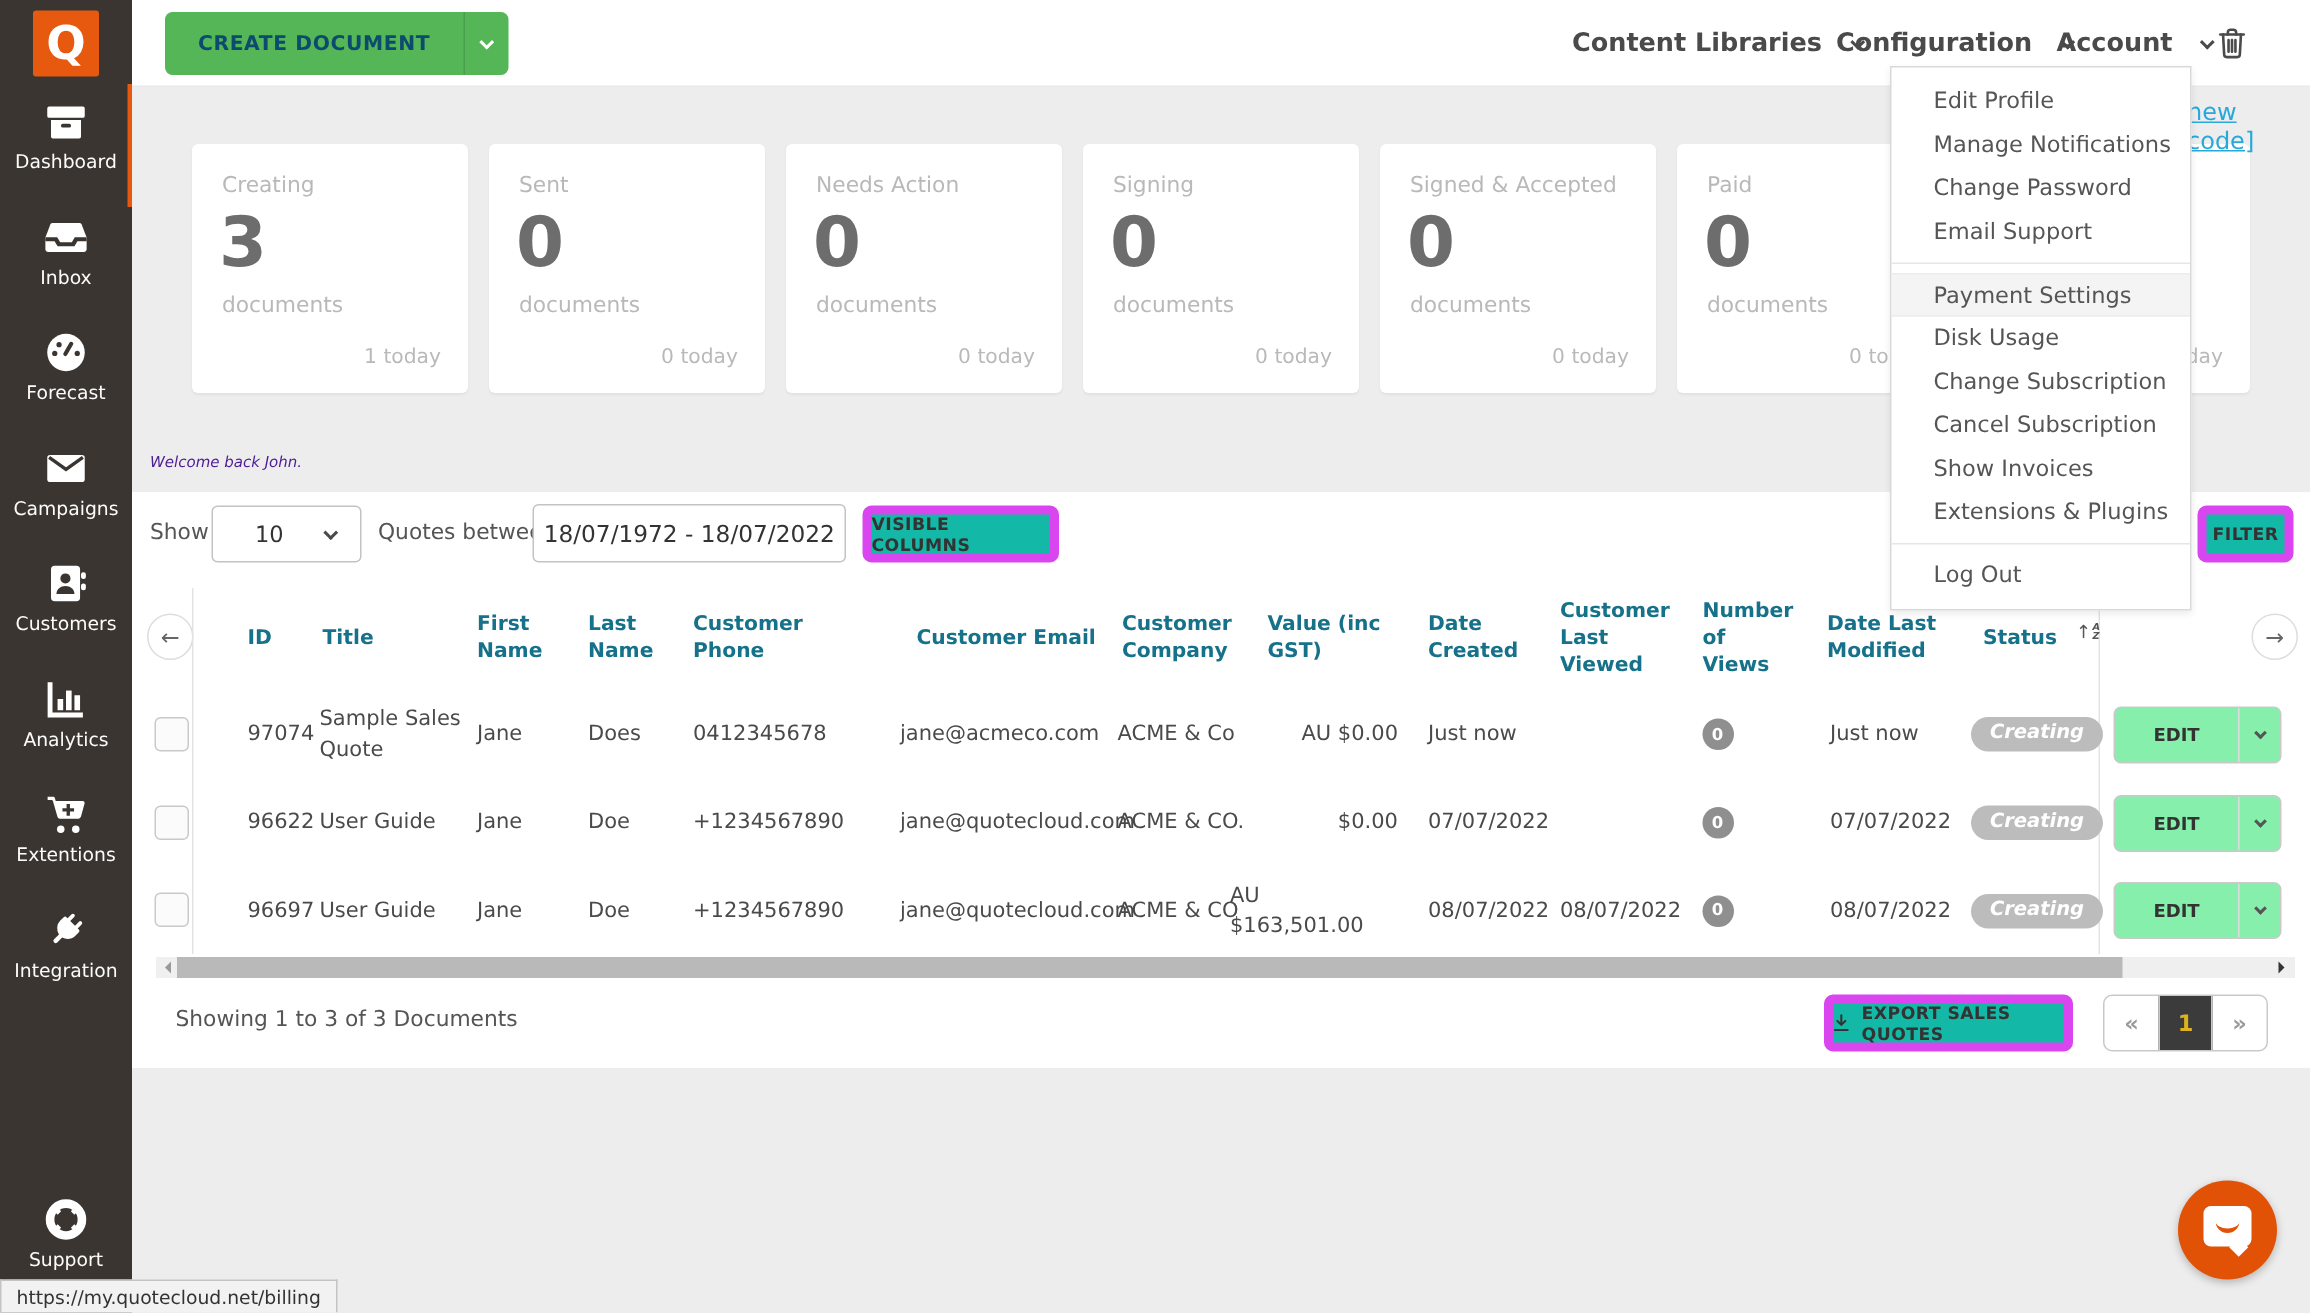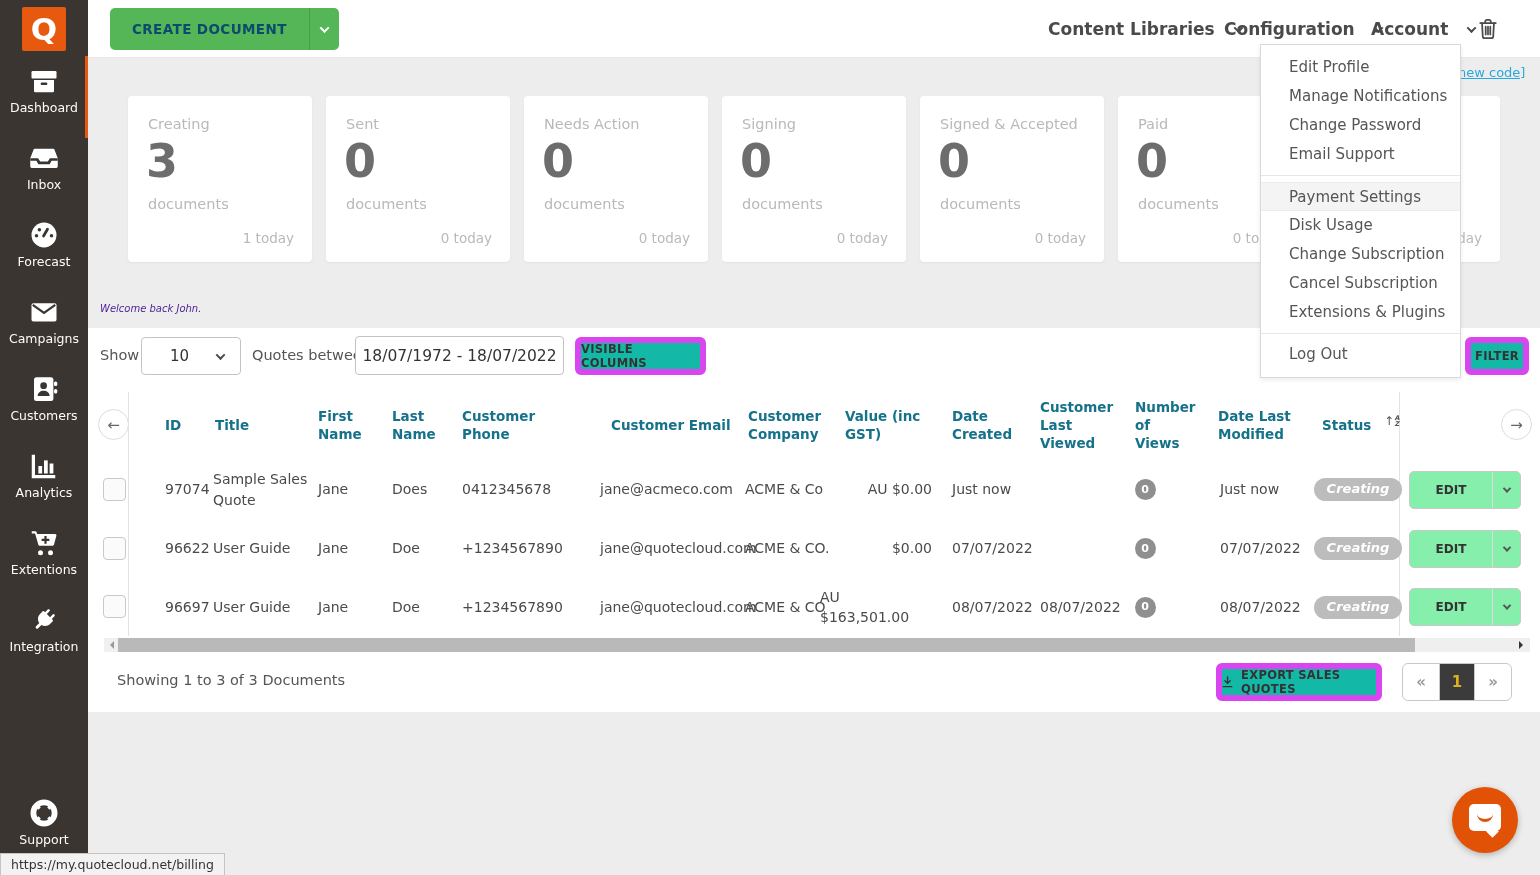--- a/index.html
+++ b/index.html
@@ -26,21 +26,21 @@
 .sbitem.active::after{content:"";position:absolute;right:0;top:-10px;width:3px;height:82px;background:#e6590e}
 
 
 .card{position:absolute;top:96px;width:184px;height:166px;background:#fff;border-radius:4px;box-shadow:0 1px 2px rgba(0,0,0,.05);cursor:pointer}
 .card .clabel{position:absolute;left:20px;top:20px;font-size:14.5px;color:#b9b9b9}
 .card .ccount{position:absolute;left:18px;top:38px;font-size:46px;font-weight:700;color:#6d6d6d}
 .card .cunit{position:absolute;left:20px;top:100px;font-size:14.5px;color:#b9b9b9}
 .card .ctoday{position:absolute;right:18px;bottom:16px;font-size:13.5px;color:#b9b9b9}
 
 #welcome{position:absolute;left:100px;top:303px;font-size:10px;font-style:italic;color:#4c1d95}
-#newcode-link{position:absolute;left:1458px;top:65px;font-size:13px;color:#29a8dc;text-decoration:underline;z-index:5;cursor:pointer}
+#newcode-link{position:absolute;left:1458px;top:65px;font-size:16px;color:#29a8dc;text-decoration:underline;z-index:5;cursor:pointer}
 
 
 #panel{position:absolute;left:88px;top:328px;width:1452px;height:384px;background:#fff}
 
 
 .ctl-label{position:absolute;font-size:14.5px;color:#555;top:347px}
 #show-select{position:absolute;left:141px;top:337px;width:100px;height:38px;border:1px solid #c3c3c3;border-radius:4px;background:#fff;display:flex;align-items:center;cursor:pointer}
 #show-select .val{margin-left:28px;font-size:15px;color:#333;flex:1}
 #show-select .chev{margin-right:16px}
 #date-range{position:absolute;left:355px;top:336px;width:209px;height:39px;border:1px solid #c3c3c3;border-radius:4px;background:#fff;display:flex;align-items:center;justify-content:center;font-size:15.5px;color:#333;cursor:text}
@@ -418,20 +418,21 @@
   <div id="account-menu">
     <div class="mi">Edit Profile</div>
     <div class="mi">Manage Notifications</div>
     <div class="mi">Change Password</div>
     <div class="mi">Email Support</div>
     <div class="mdiv"></div>
     <div class="mi hl">Payment Settings</div>
     <div class="mi">Disk Usage</div>
     <div class="mi">Change Subscription</div>
     <div class="mi">Cancel Subscription</div>
+    <div class="mi">Show Invoices</div>
     <div class="mi">Extensions &amp; Plugins</div>
     <div class="mdiv"></div>
     <div class="mi">Log Out</div>
   </div>
 
   <div id="chat-btn">
     <span class="bub"></span>
     <span class="tail"></span>
     <span class="smile"></span>
   </div>

